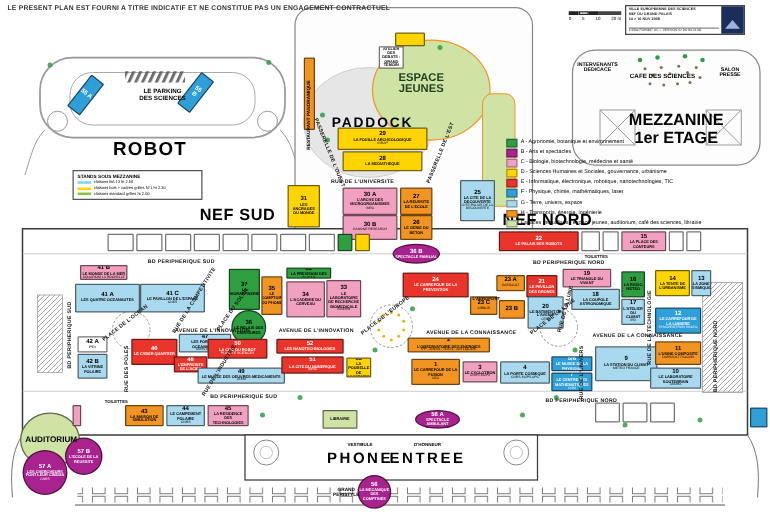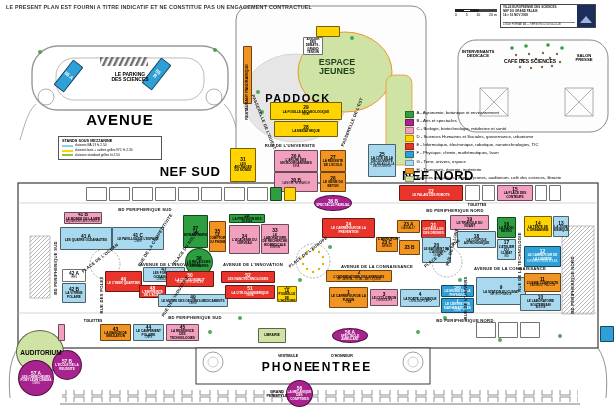--- a/index.html
+++ b/index.html
@@ -488,26 +488,28 @@
       <div class="street" style="left: 175px; top: 296px; transform: translate(-50%, -50%) rotate(-58deg);">RUE DE L'INDUSTRIE</div>
       <div class="street" style="left: 290px; top: 145px; transform: translate(-50%, -50%) rotate(0deg);">RUE DE L'UNIVERSITE</div>
       <div class="street" style="left: 465px; top: 298px; transform: translate(-50%, -50%) rotate(-90deg);">RUE DE L'UNIVERS</div>
       <div class="street" style="left: 452px; top: 247px; transform: translate(-50%, -50%) rotate(-75deg);">RUE DE LA LUNE</div>
       <div class="street" style="left: 264px; top: 122px; transform: translate(-50%, -50%) rotate(68deg);">PASSERELLE DE L'OUEST</div>
       <div class="street" style="left: 352px; top: 122px; transform: translate(-50%, -50%) rotate(-68deg);">PASSERELLE DE L'EST</div>
       <div class="street" style="left: 100px; top: 258px; transform: translate(-50%, -50%) rotate(-38deg);">PLACE DE L'OCEAN</div>
       <div class="street" style="left: 186px; top: 247px; transform: translate(-50%, -50%) rotate(-55deg);">PLACE DU SOLEIL</div>
       <div class="street" style="left: 308px; top: 252px; transform: translate(-50%, -50%) rotate(-38deg);">PLACE DE L'EUROPE</div>
       <div class="street" style="left: 442px; top: 253px; transform: translate(-50%, -50%) rotate(-38deg);">PLACE DE LA LUNE</div>
-      <div class="biglabel" style="left: 120px; top: 120px; font-size: 15px; letter-spacing: 1px; transform: translate(-50%, -50%) rotate(0deg);">AVENUE</div>
+      <div class="biglabel" style="left: 120px; top: 120px; font-size: 15px; letter-spacing: 1px; transform: translate(-50%, -50%) rotate(0deg);">ROBOT</div>
       <div class="biglabel" style="left: 190px; top: 172px; font-size: 13px; letter-spacing: 0.5px; transform: translate(-50%, -50%) rotate(0deg);">NEF SUD</div>
       <div class="biglabel" style="left: 438px; top: 176px; font-size: 13px; letter-spacing: 0.5px; transform: translate(-50%, -50%) rotate(0deg);">NEF NORD</div>
       <div class="biglabel" style="left: 298px; top: 99px; font-size: 11px; letter-spacing: 1.5px; transform: translate(-50%, -50%) rotate(0deg);">PADDOCK</div>
       <div class="biglabel" style="left: 337px; top: 67px; font-size: 9px; color: rgb(30, 62, 30); transform: translate(-50%, -50%) rotate(0deg);">ESPACE
 JEUNES</div>
+      <div class="biglabel" style="left: 541px; top: 103px; font-size: 13px; transform: translate(-50%, -50%) rotate(0deg);">MEZZANINE
+1er ETAGE</div>
       <div class="biglabel" style="left: 530px; top: 62px; font-size: 5px; transform: translate(-50%, -50%) rotate(0deg);">CAFE DES SCIENCES</div>
       <div class="biglabel" style="left: 478px; top: 54px; font-size: 4.2px; transform: translate(-50%, -50%) rotate(0deg);">INTERVENANTS
 DEDICACE</div>
       <div class="biglabel" style="left: 584px; top: 58px; font-size: 4.2px; transform: translate(-50%, -50%) rotate(0deg);">SALON PRESSE</div>
       <div class="biglabel" style="left: 41px; top: 353px; font-size: 6.5px; transform: translate(-50%, -50%) rotate(0deg);">AUDITORIUM</div>
       <div class="biglabel" style="left: 288px; top: 367px; font-size: 12px; letter-spacing: 2px; transform: translate(-50%, -50%) rotate(0deg);">PHONE</div>
       <div class="biglabel" style="left: 342px; top: 367px; font-size: 12px; letter-spacing: 2px; transform: translate(-50%, -50%) rotate(0deg);">ENTREE</div>
       <div class="biglabel" style="left: 288px; top: 357px; font-size: 3.6px; transform: translate(-50%, -50%) rotate(0deg);">VESTIBULE</div>
       <div class="biglabel" style="left: 342px; top: 357px; font-size: 3.6px; transform: translate(-50%, -50%) rotate(0deg);">D'HONNEUR</div>
       <div class="biglabel" style="left: 277px; top: 394px; font-size: 3.8px; transform: translate(-50%, -50%) rotate(0deg);">GRAND

